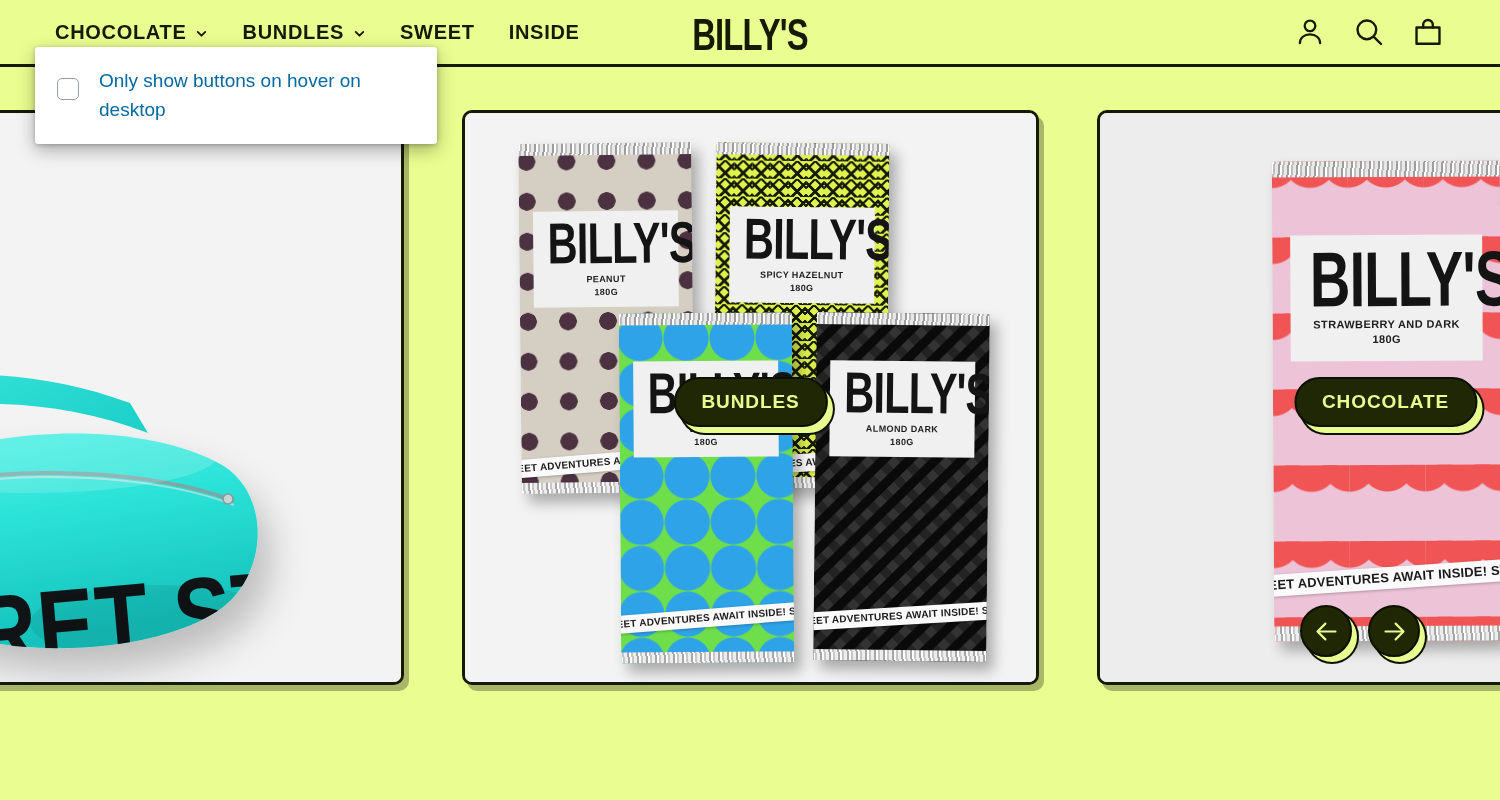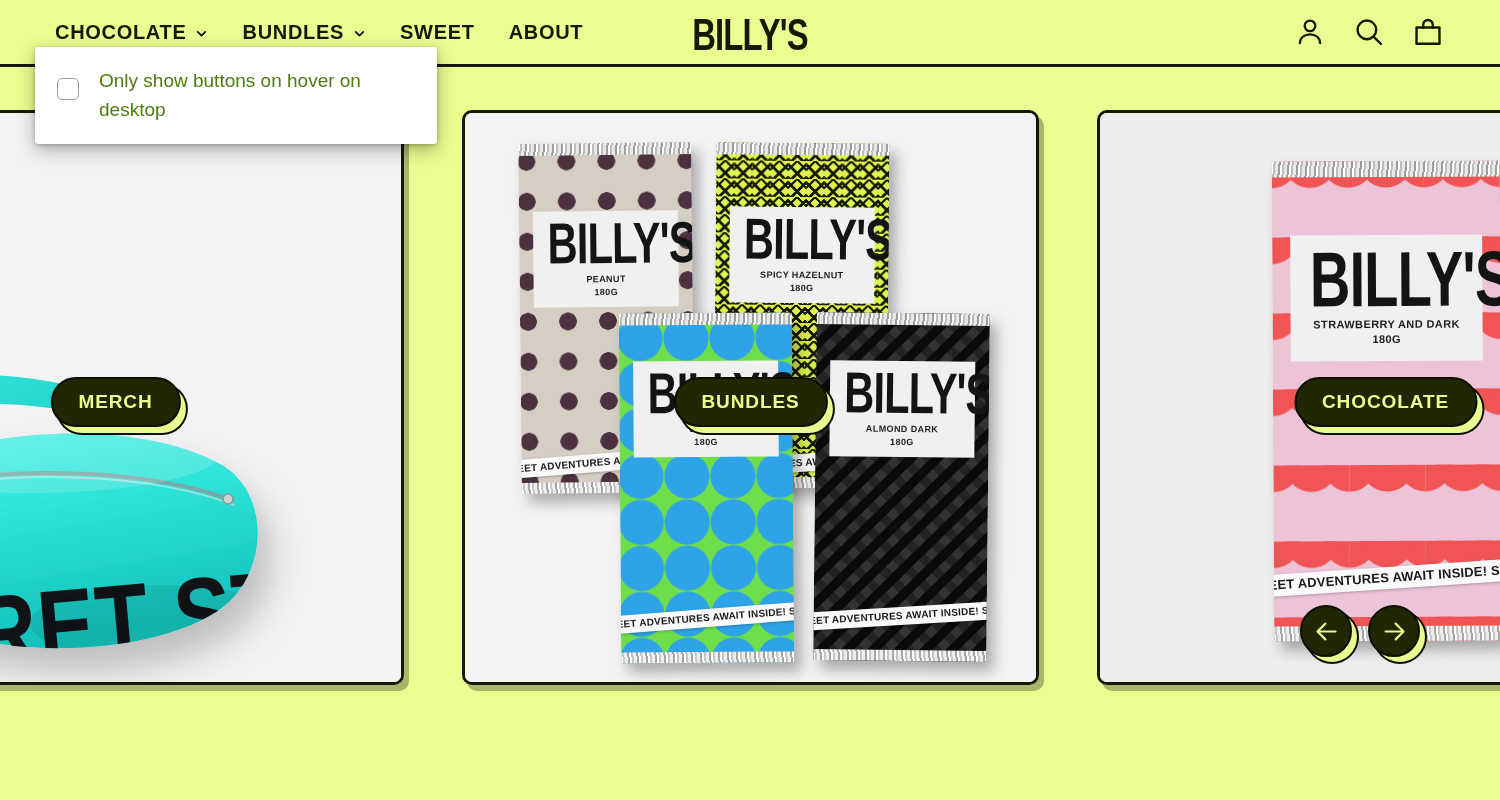--- a/index.html
+++ b/index.html
@@ -227,21 +227,21 @@
     border: 1.5px solid #9aa0a6;
     border-radius: 5px;
     background: #fff;
     margin-top: 11px;
     cursor: pointer;
   }
   .pop-label {
     font-family: "Liberation Sans", sans-serif;
     font-size: 19px;
     line-height: 1.5;
-    color: #4d7c0f;
+    color: #0369a1;
     max-width: 300px;
   }
 </style>
 </head>
 <body>
 
 <div id="app">
 
   <div class="header">
 
@@ -259,21 +259,21 @@
         <span class="chev">
           <svg width="13" height="13" viewBox="0 0 24 24" fill="none" stroke="#151a05" stroke-width="3.4" stroke-linecap="round" stroke-linejoin="round">
               <polyline points="5,9 12,16 19,9"></polyline>
             </svg>
         </span>
       </div>
       <div class="nav-item">
         <span>SWEET</span>
       </div>
       <div class="nav-item">
-        <span>ABOUT</span>
+        <span>INSIDE</span>
       </div>
     </nav>
 
     <div class="logo">BILLY'S</div>
 
     <div class="header-icons">
       <span class="hicon">
         <svg width="32" height="32" viewBox="0 0 24 24" fill="none" stroke="#151a05" stroke-width="1.7" stroke-linecap="round">
           <circle cx="12" cy="7.4" r="4"></circle>
           <path d="M4.4 20.4c0-4.1 3.4-6.6 7.6-6.6s7.6 2.5 7.6 6.6"></path>
@@ -331,23 +331,20 @@
             <text x="-40" y="470" font-family="Liberation Sans Narrow, Liberation Sans, sans-serif" font-size="86" font-weight="700" fill="#111417" transform="rotate(-5 -40 470) scale(1.0 1.22)" style="letter-spacing:1px;">SECRET STASH</text>
 
             <ellipse cx="200" cy="340" rx="190" ry="40" fill="#ffffff" opacity="0.16"></ellipse>
             <ellipse cx="330" cy="510" rx="130" ry="38" fill="#000000" opacity="0.08"></ellipse>
           </g>
 
           <circle cx="398" cy="386" r="5" fill="#c9d4d4" stroke="#8b9797" stroke-width="1.5"></circle>
         </svg>
       </div>
 
-      <div class="cta">
-        <div class="cta-inner">MERCH</div>
-      </div>
     </div>
 
     <div class="card card-2">
       <div class="card-media" style="background:#f3f3f3;">
 
         <div class="bar" style="left:55px; top:30px; width:173px; height:350px;
                     background-color:#d5cec2;
                     background-image:radial-gradient(circle at 12px 12px, #4c3140 8.5px, transparent 9px);
                     background-size:40px 40px; background-position:-4px 6px;
                     transform: rotate(-0.6deg);">

